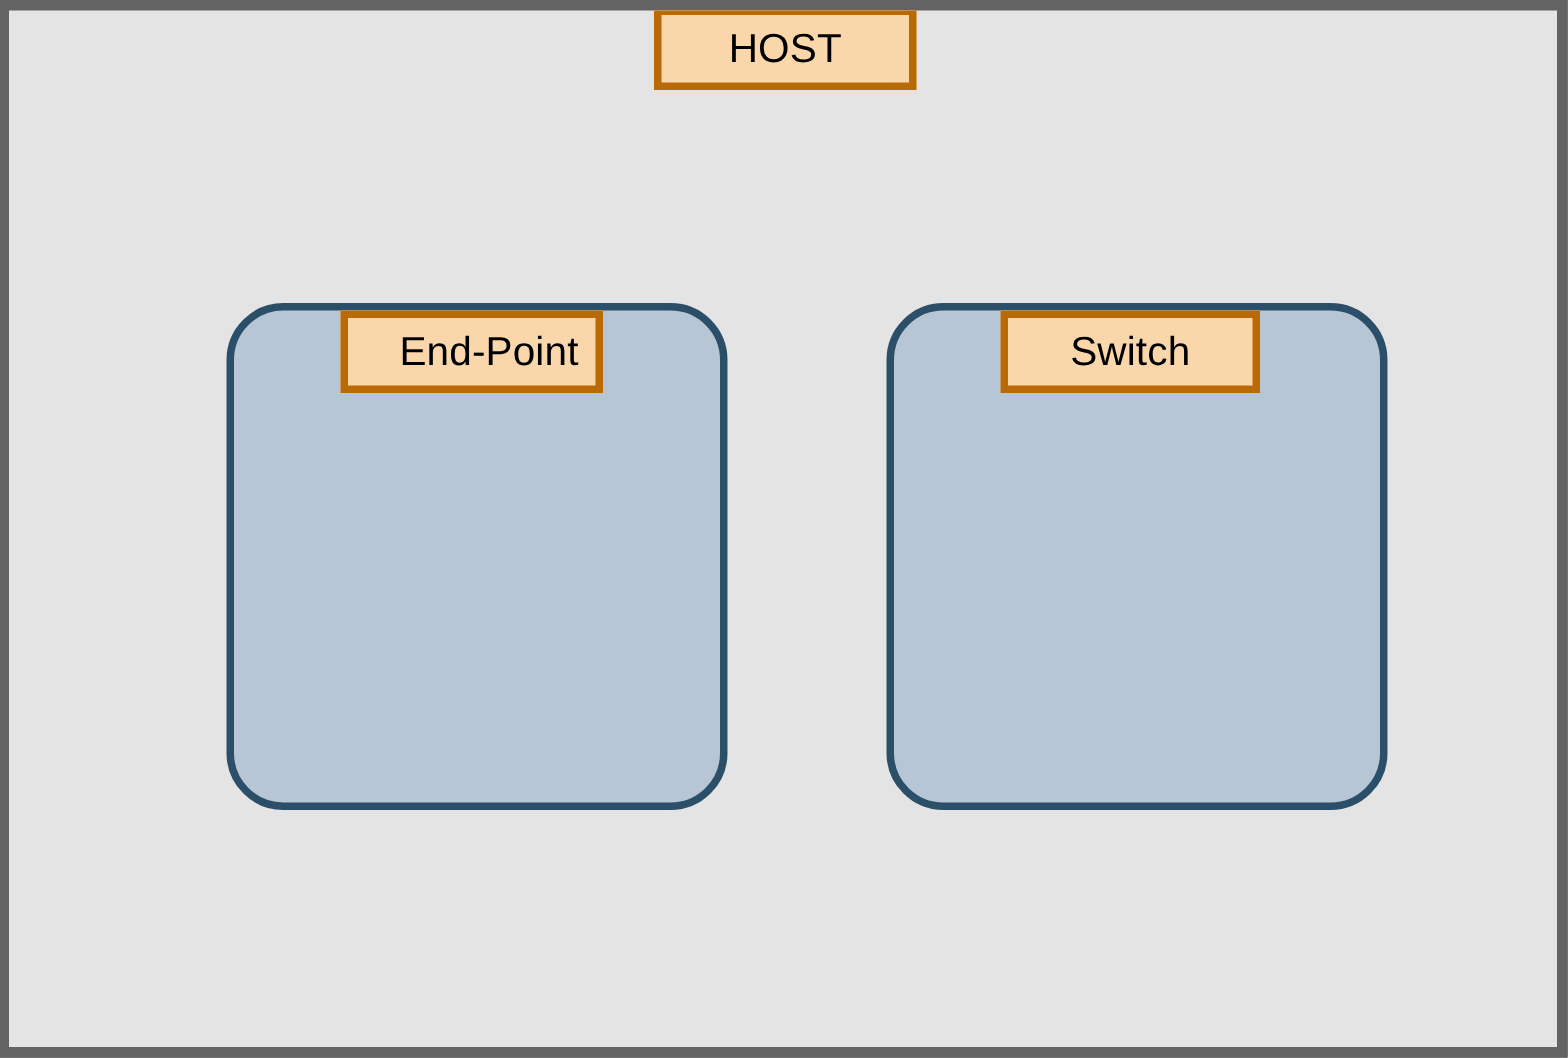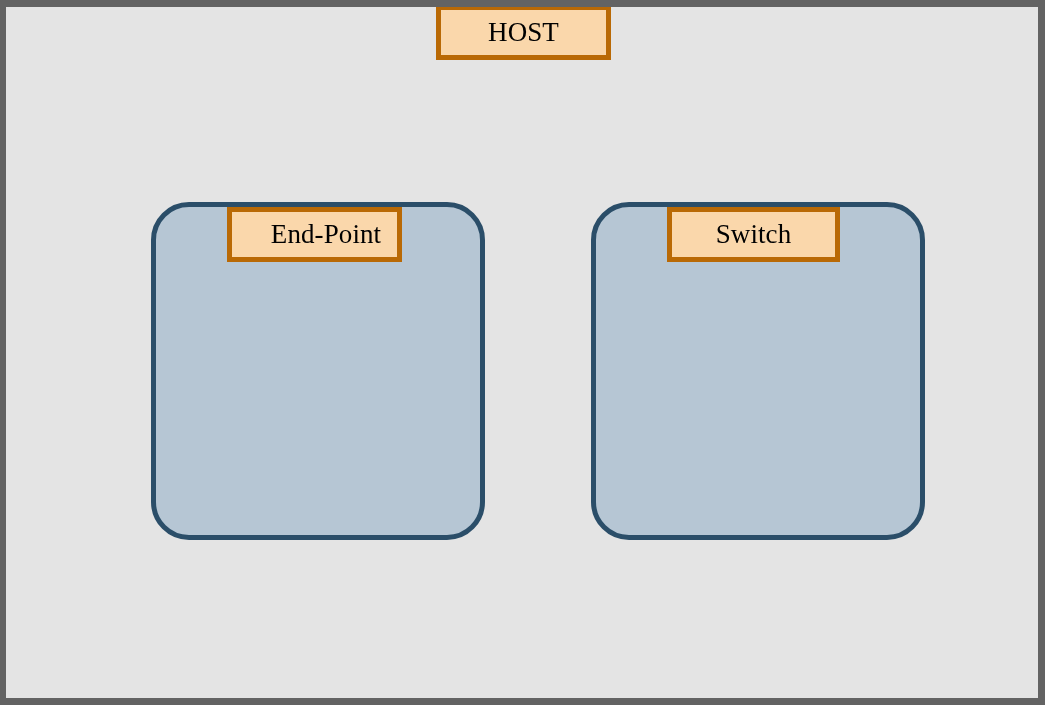--- a/index.html
+++ b/index.html
@@ -14,21 +14,20 @@
     font-family: "Liberation Sans", sans-serif;
   }
 
   
   #diagram-frame {
     position: relative;
     width: 1045px;
     height: 705px;
     background: #636363;
     box-sizing: border-box;
-    font-family: Liberation Serif, serif;
   }
 
   
   #diagram-canvas {
     position: absolute;
     left: 6px;
     top: 7px;
     width: 1032px;
     height: 691px;
     background: #e4e4e4;

